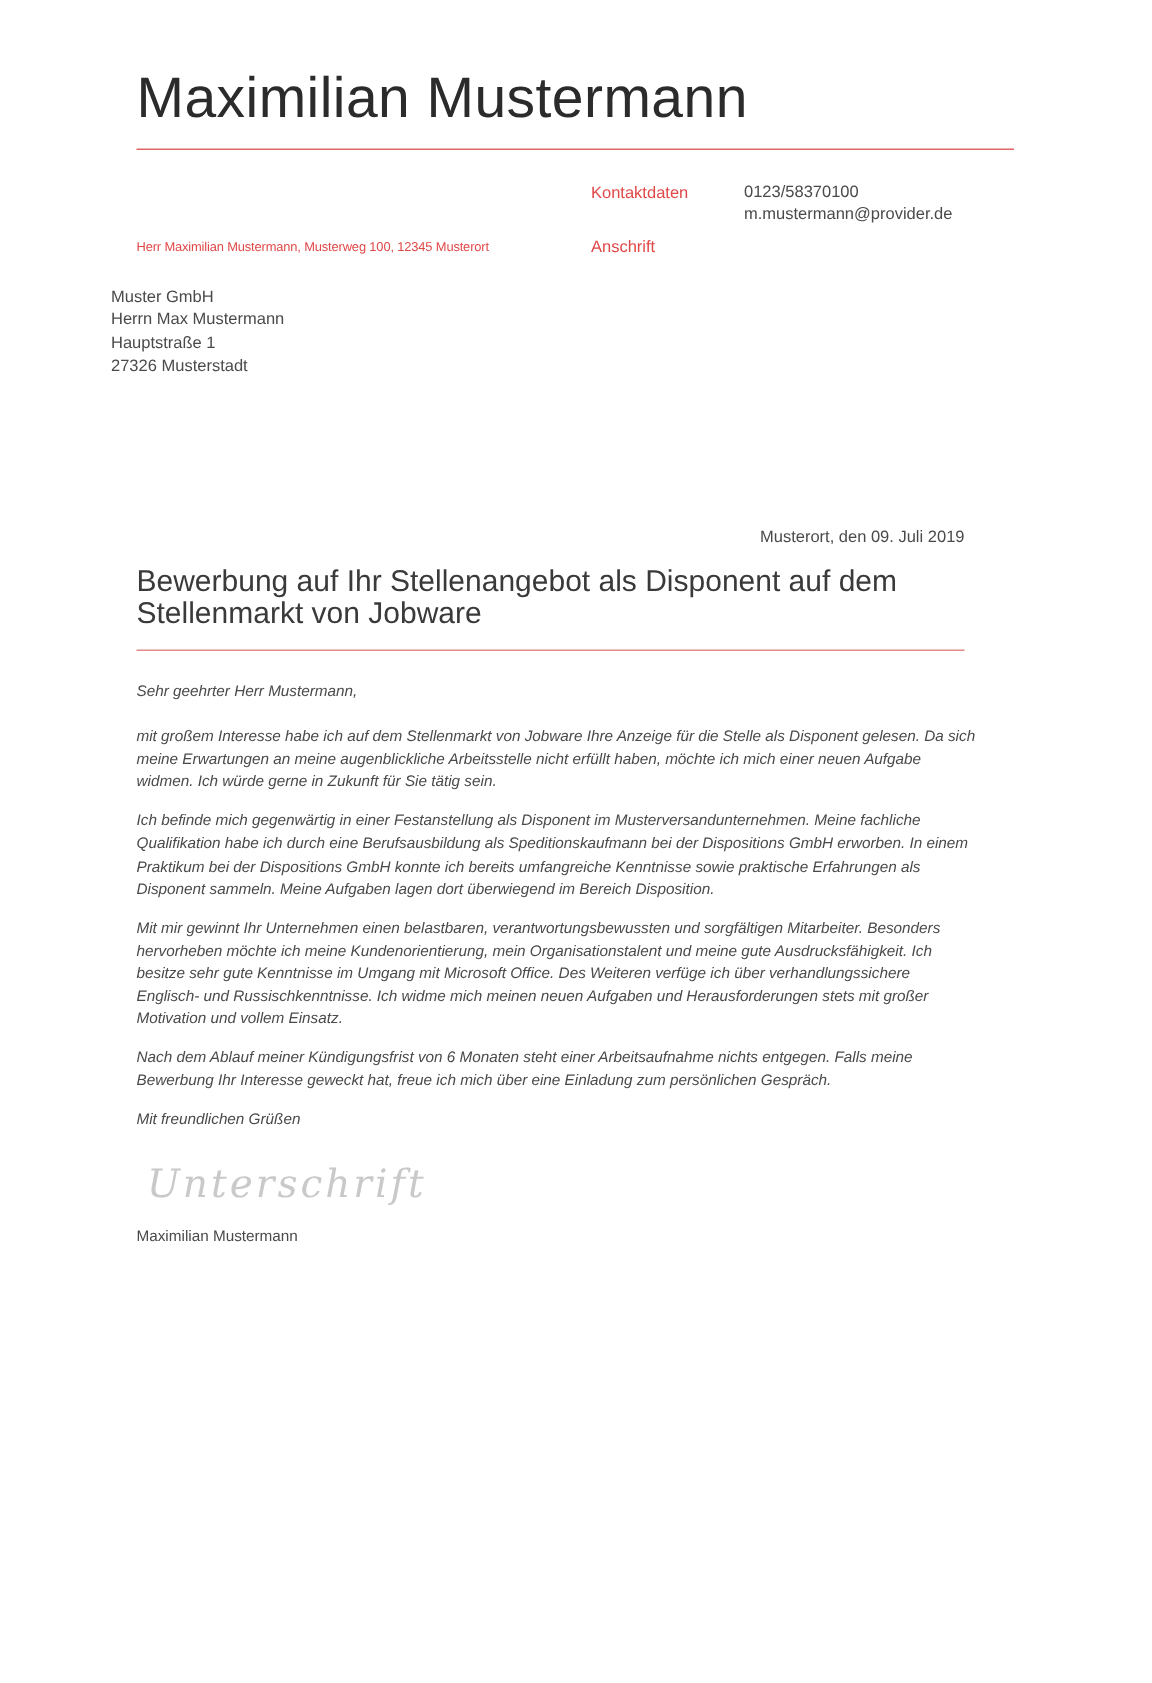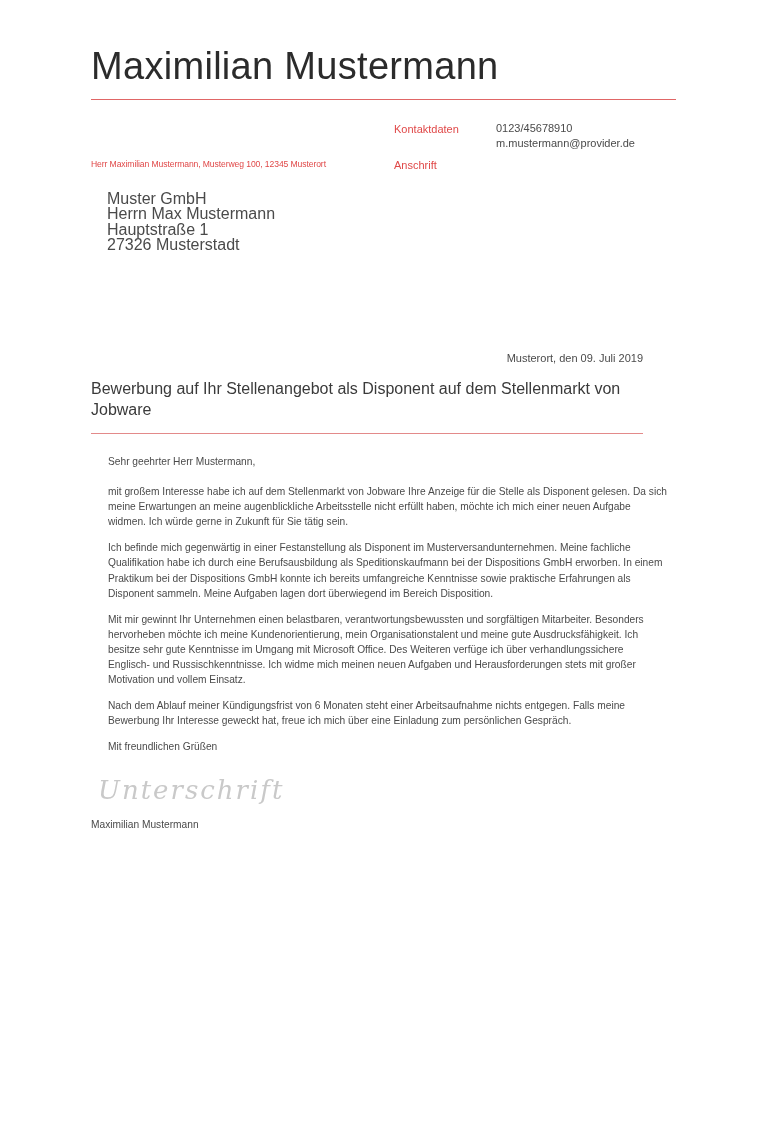--- a/index.html
+++ b/index.html
@@ -59,62 +59,63 @@
       position: absolute;
       left: 91px;
       top: 159px;
       font-size: 8.6px;
       color: #e04848;
       white-space: nowrap;
       letter-spacing: -0.1px;
     }
     .recipient {
       position: absolute;
-      left: 107px;
+      left: 74px;
       top: 191px;
-      font-size: 16px;
+      font-size: 11px;
       line-height: 15.3px;
       color: #4a4a4a;
       white-space: nowrap;
     }
     .recipient div { height: 15.3px; }
     .date-line {
       position: absolute;
       right: 125px;
       top: 352px;
       font-size: 11px;
       color: #4a4a4a;
       white-space: nowrap;
     }
     .subject {
       position: absolute;
       left: 91px;
       top: 378px;
       width: 560px;
-      font-size: 16px;
+      font-size: 20px;
       line-height: 21px;
       color: #3a3a3a;
       font-weight: 400;
     }
     .subject-rule {
       position: absolute;
       left: 91px;
       top: 433px;
       width: 552px;
       height: 0;
       border-top: 1.5px solid #e38a8a;
     }
     .body-text {
       position: absolute;
-      left: 108px;
+      left: 91px;
       top: 454px;
       width: 560px;
       font-size: 10.2px;
       line-height: 15.1px;
       color: #4a4a4a;
+      font-style: italic;
     }
     .body-text p {
       margin: 0 0 11px 0;
     }
     .body-text p.salutation {
       margin-bottom: 15px;
     }
     .signature {
       position: absolute;
       left: 98px;
@@ -138,21 +139,21 @@
 </head>
 <body>
 
 <div class="page">
 
   <div class="name-title">Maximilian Mustermann</div>
   <div class="header-rule"></div>
 
   <div class="label-red" style="left:394px; top:122px;">Kontaktdaten</div>
   <div class="info-block" style="left:496px; top:121px;">
-    <div>0123/45678910</div>
+    <div>0123/58370100</div>
     <div>m.mustermann@provider.de</div>
   </div>
 
   <div class="label-red" style="left:394px; top:158px;">Anschrift</div>
 
   <div class="sender-line">Herr Maximilian Mustermann, Musterweg 100, 12345 Musterort</div>
 
   <div class="recipient">
     <div>Muster GmbH</div>
     <div>Herrn Max Mustermann</div>

